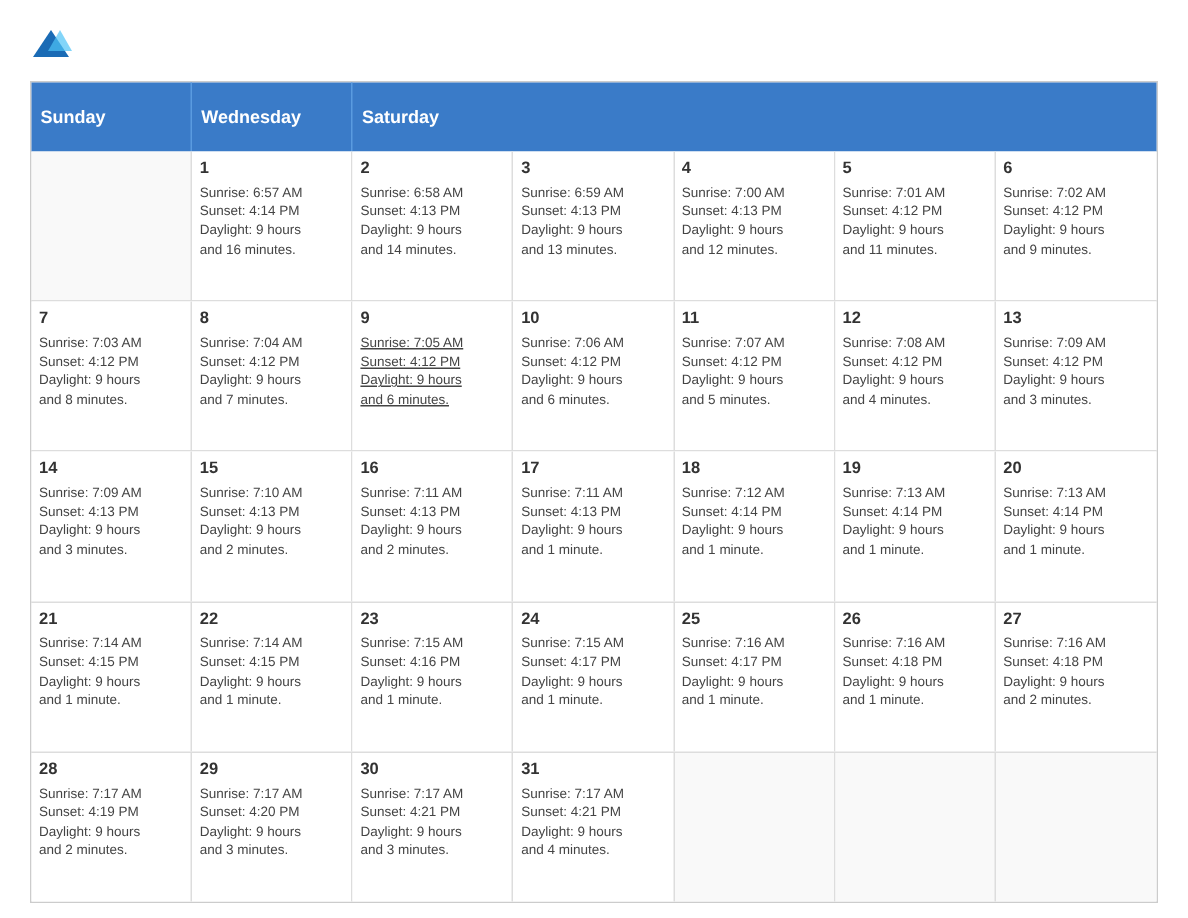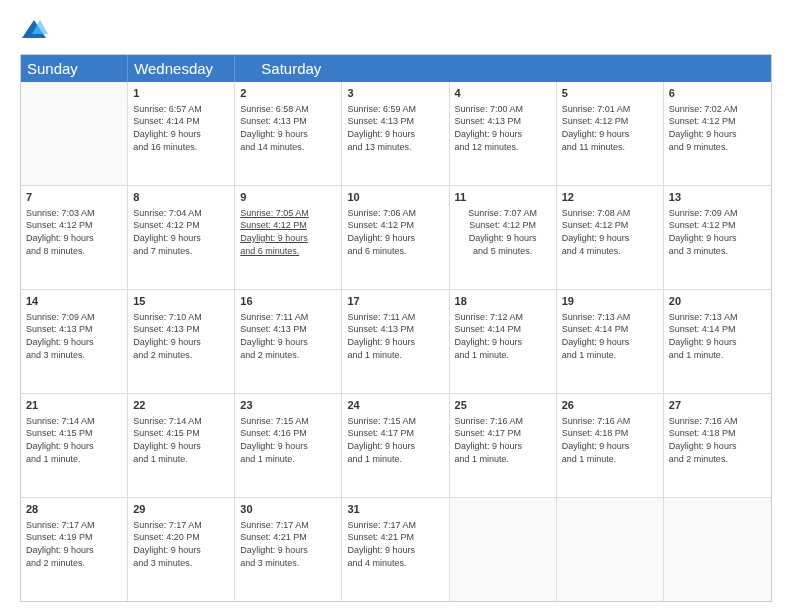--- a/index.html
+++ b/index.html
@@ -59,27 +59,27 @@
       flex-direction: column;
       border: 1px solid #ccc;
     }
     .cal-header {
       display: grid;
       grid-template-columns: repeat(7, 1fr);
       background: #3a7bc8;
     }
     .cal-header-cell {
       color: #fff;
-      font-size: 15px;
-      font-weight: normal;
-      padding: 5px 6px;
+      font-size: 12px;
+      font-weight: bold;
+      padding: 16px 6px;
       text-align: left;
       border-right: 1px solid #5a9be0;
     }
-    .cal-header-cell:last-child { border-right: none; margin-left: 20px; }
+    .cal-header-cell:last-child { border-right: none; }
     .cal-body {
       display: flex;
       flex-direction: column;
       flex: 1;
     }
     .cal-row {
       display: grid;
       grid-template-columns: repeat(7, 1fr);
       flex: 1;
       border-top: 1px solid #ddd;
@@ -205,21 +205,21 @@
           </div>
           <div class="cal-cell">
             <span class="day-num">10</span>
             <div class="info" style="white-space: pre-line;">Sunrise: 7:06 AM
 Sunset: 4:12 PM
 Daylight: 9 hours
 and 6 minutes.</div>
           </div>
           <div class="cal-cell">
             <span class="day-num">11</span>
-            <div class="info" style="white-space: pre-line; text-align: center;">Sunrise: 7:07 AM
+            <div class="info" style="white-space: pre-line;">Sunrise: 7:07 AM
 Sunset: 4:12 PM
 Daylight: 9 hours
 and 5 minutes.</div>
           </div>
           <div class="cal-cell">
             <span class="day-num">12</span>
             <div class="info" style="white-space: pre-line;">Sunrise: 7:08 AM
 Sunset: 4:12 PM
 Daylight: 9 hours
 and 4 minutes.</div>

